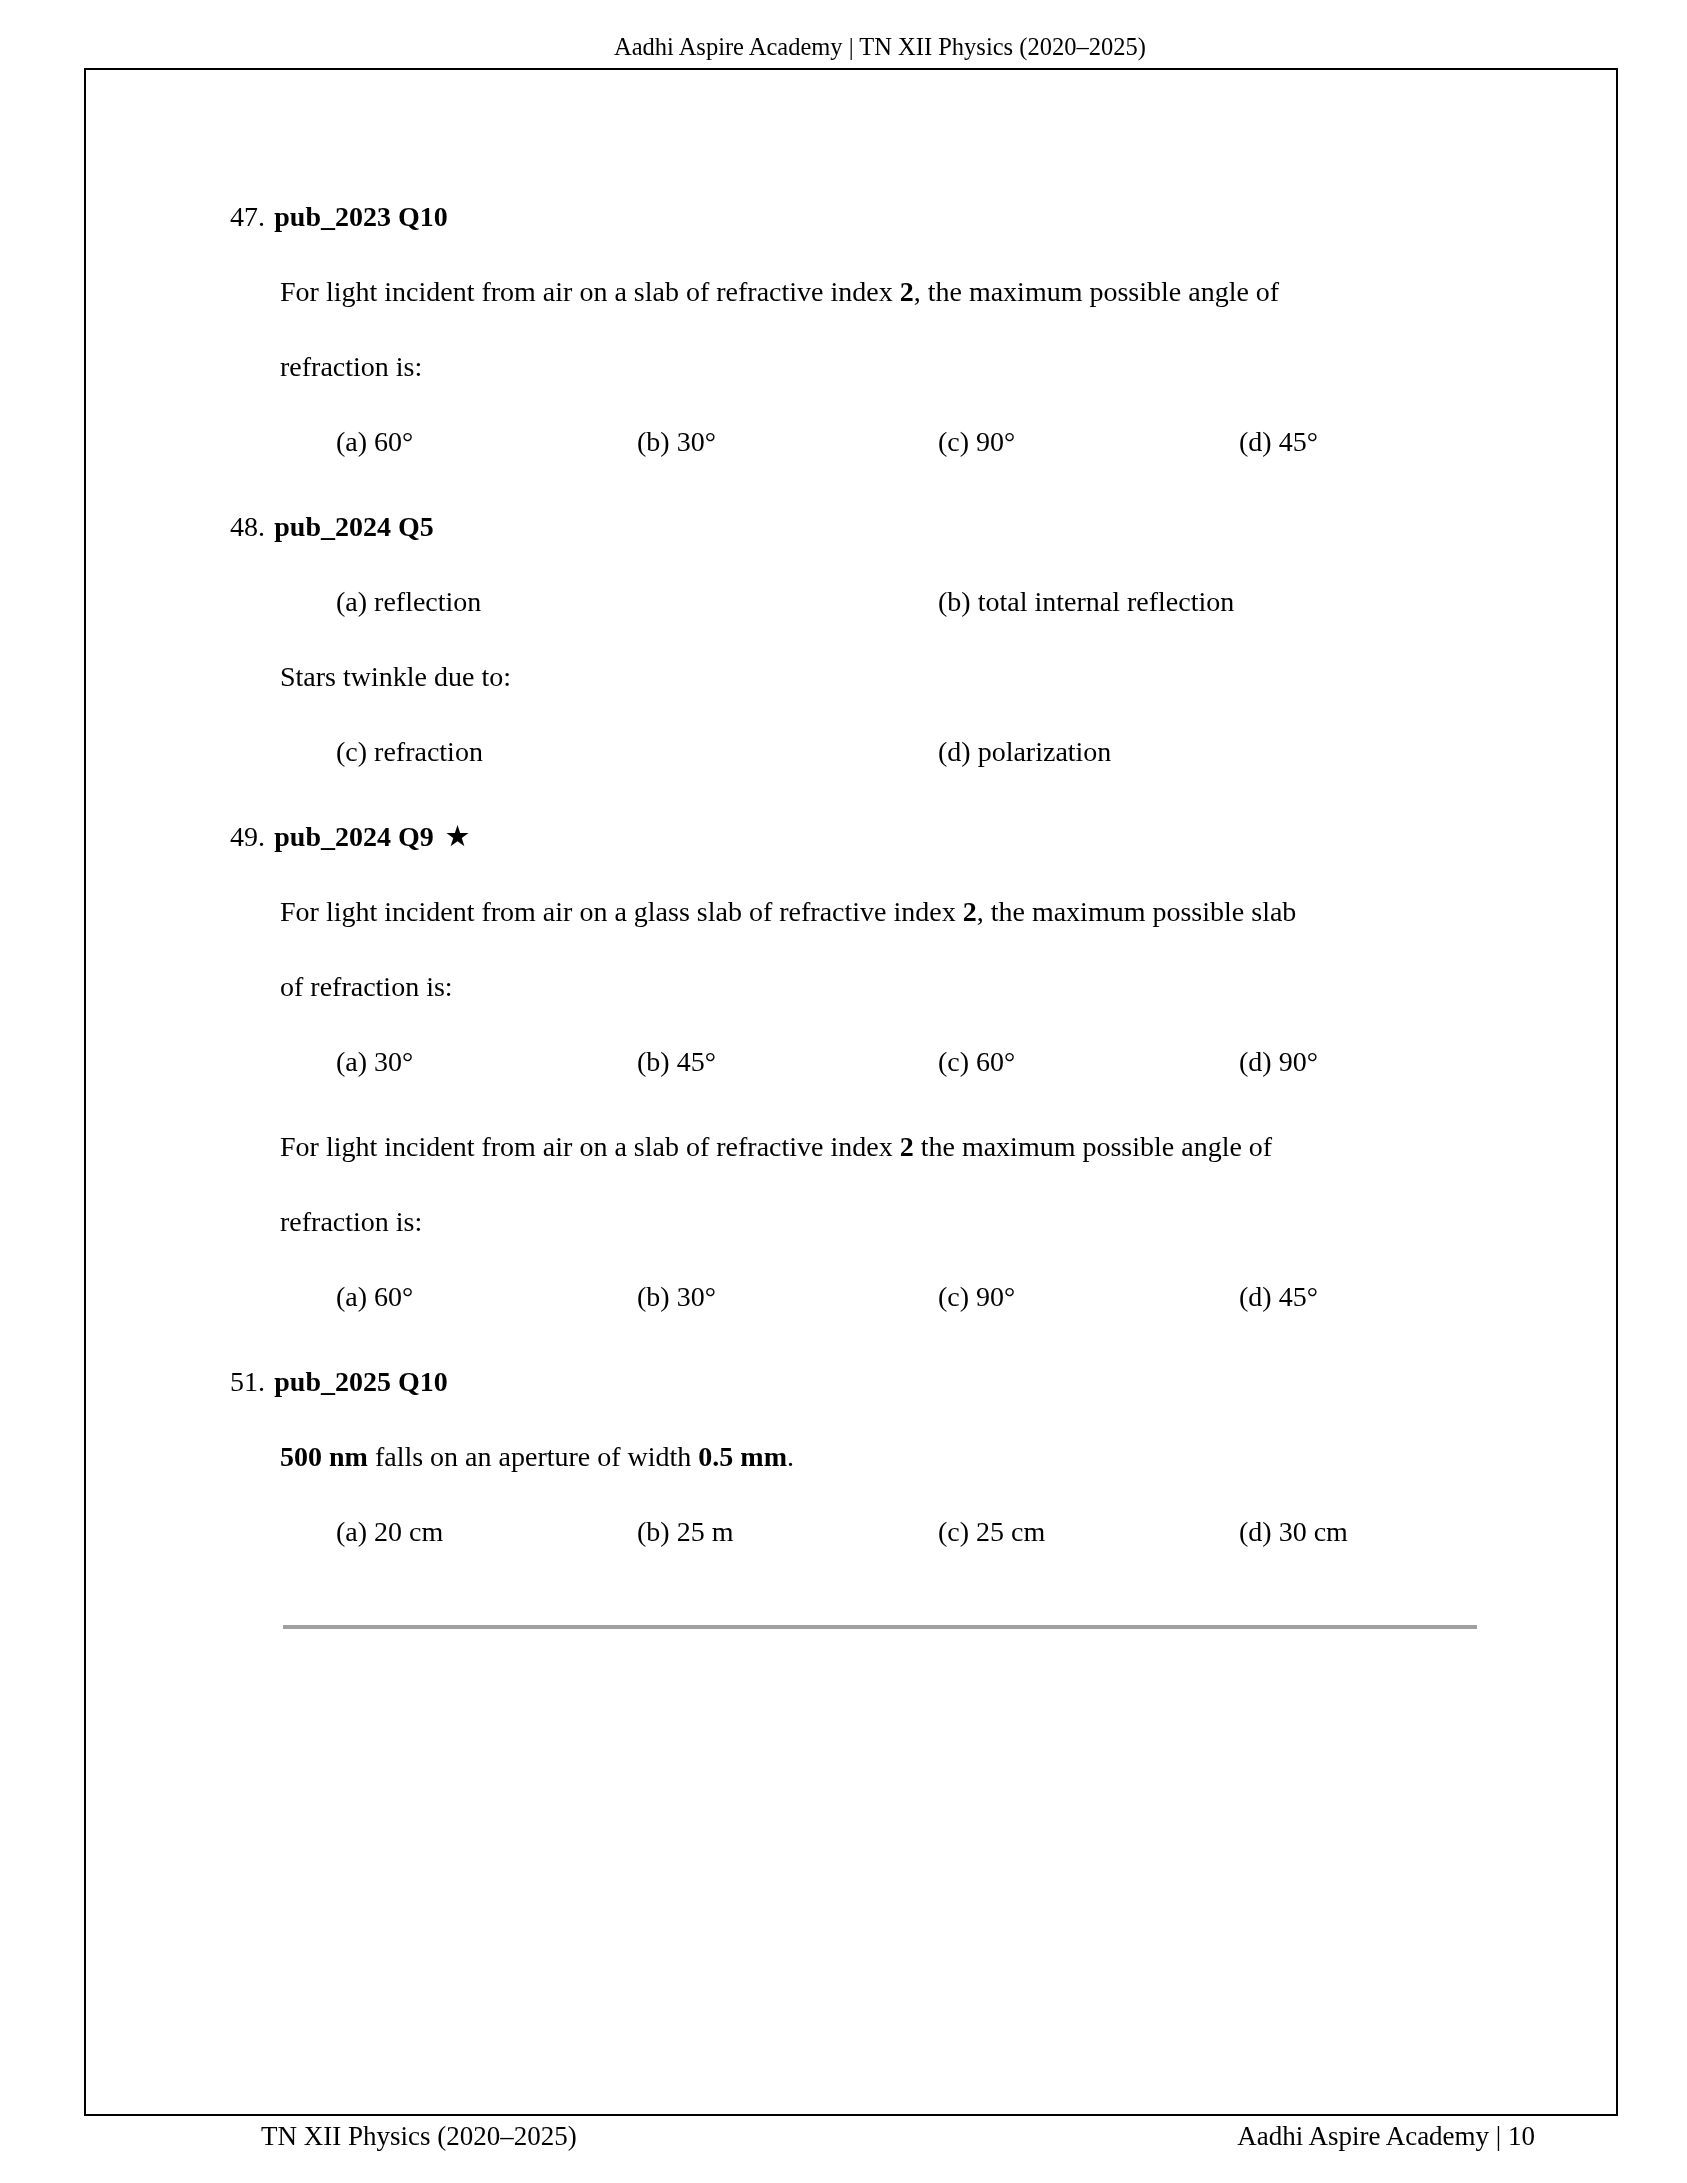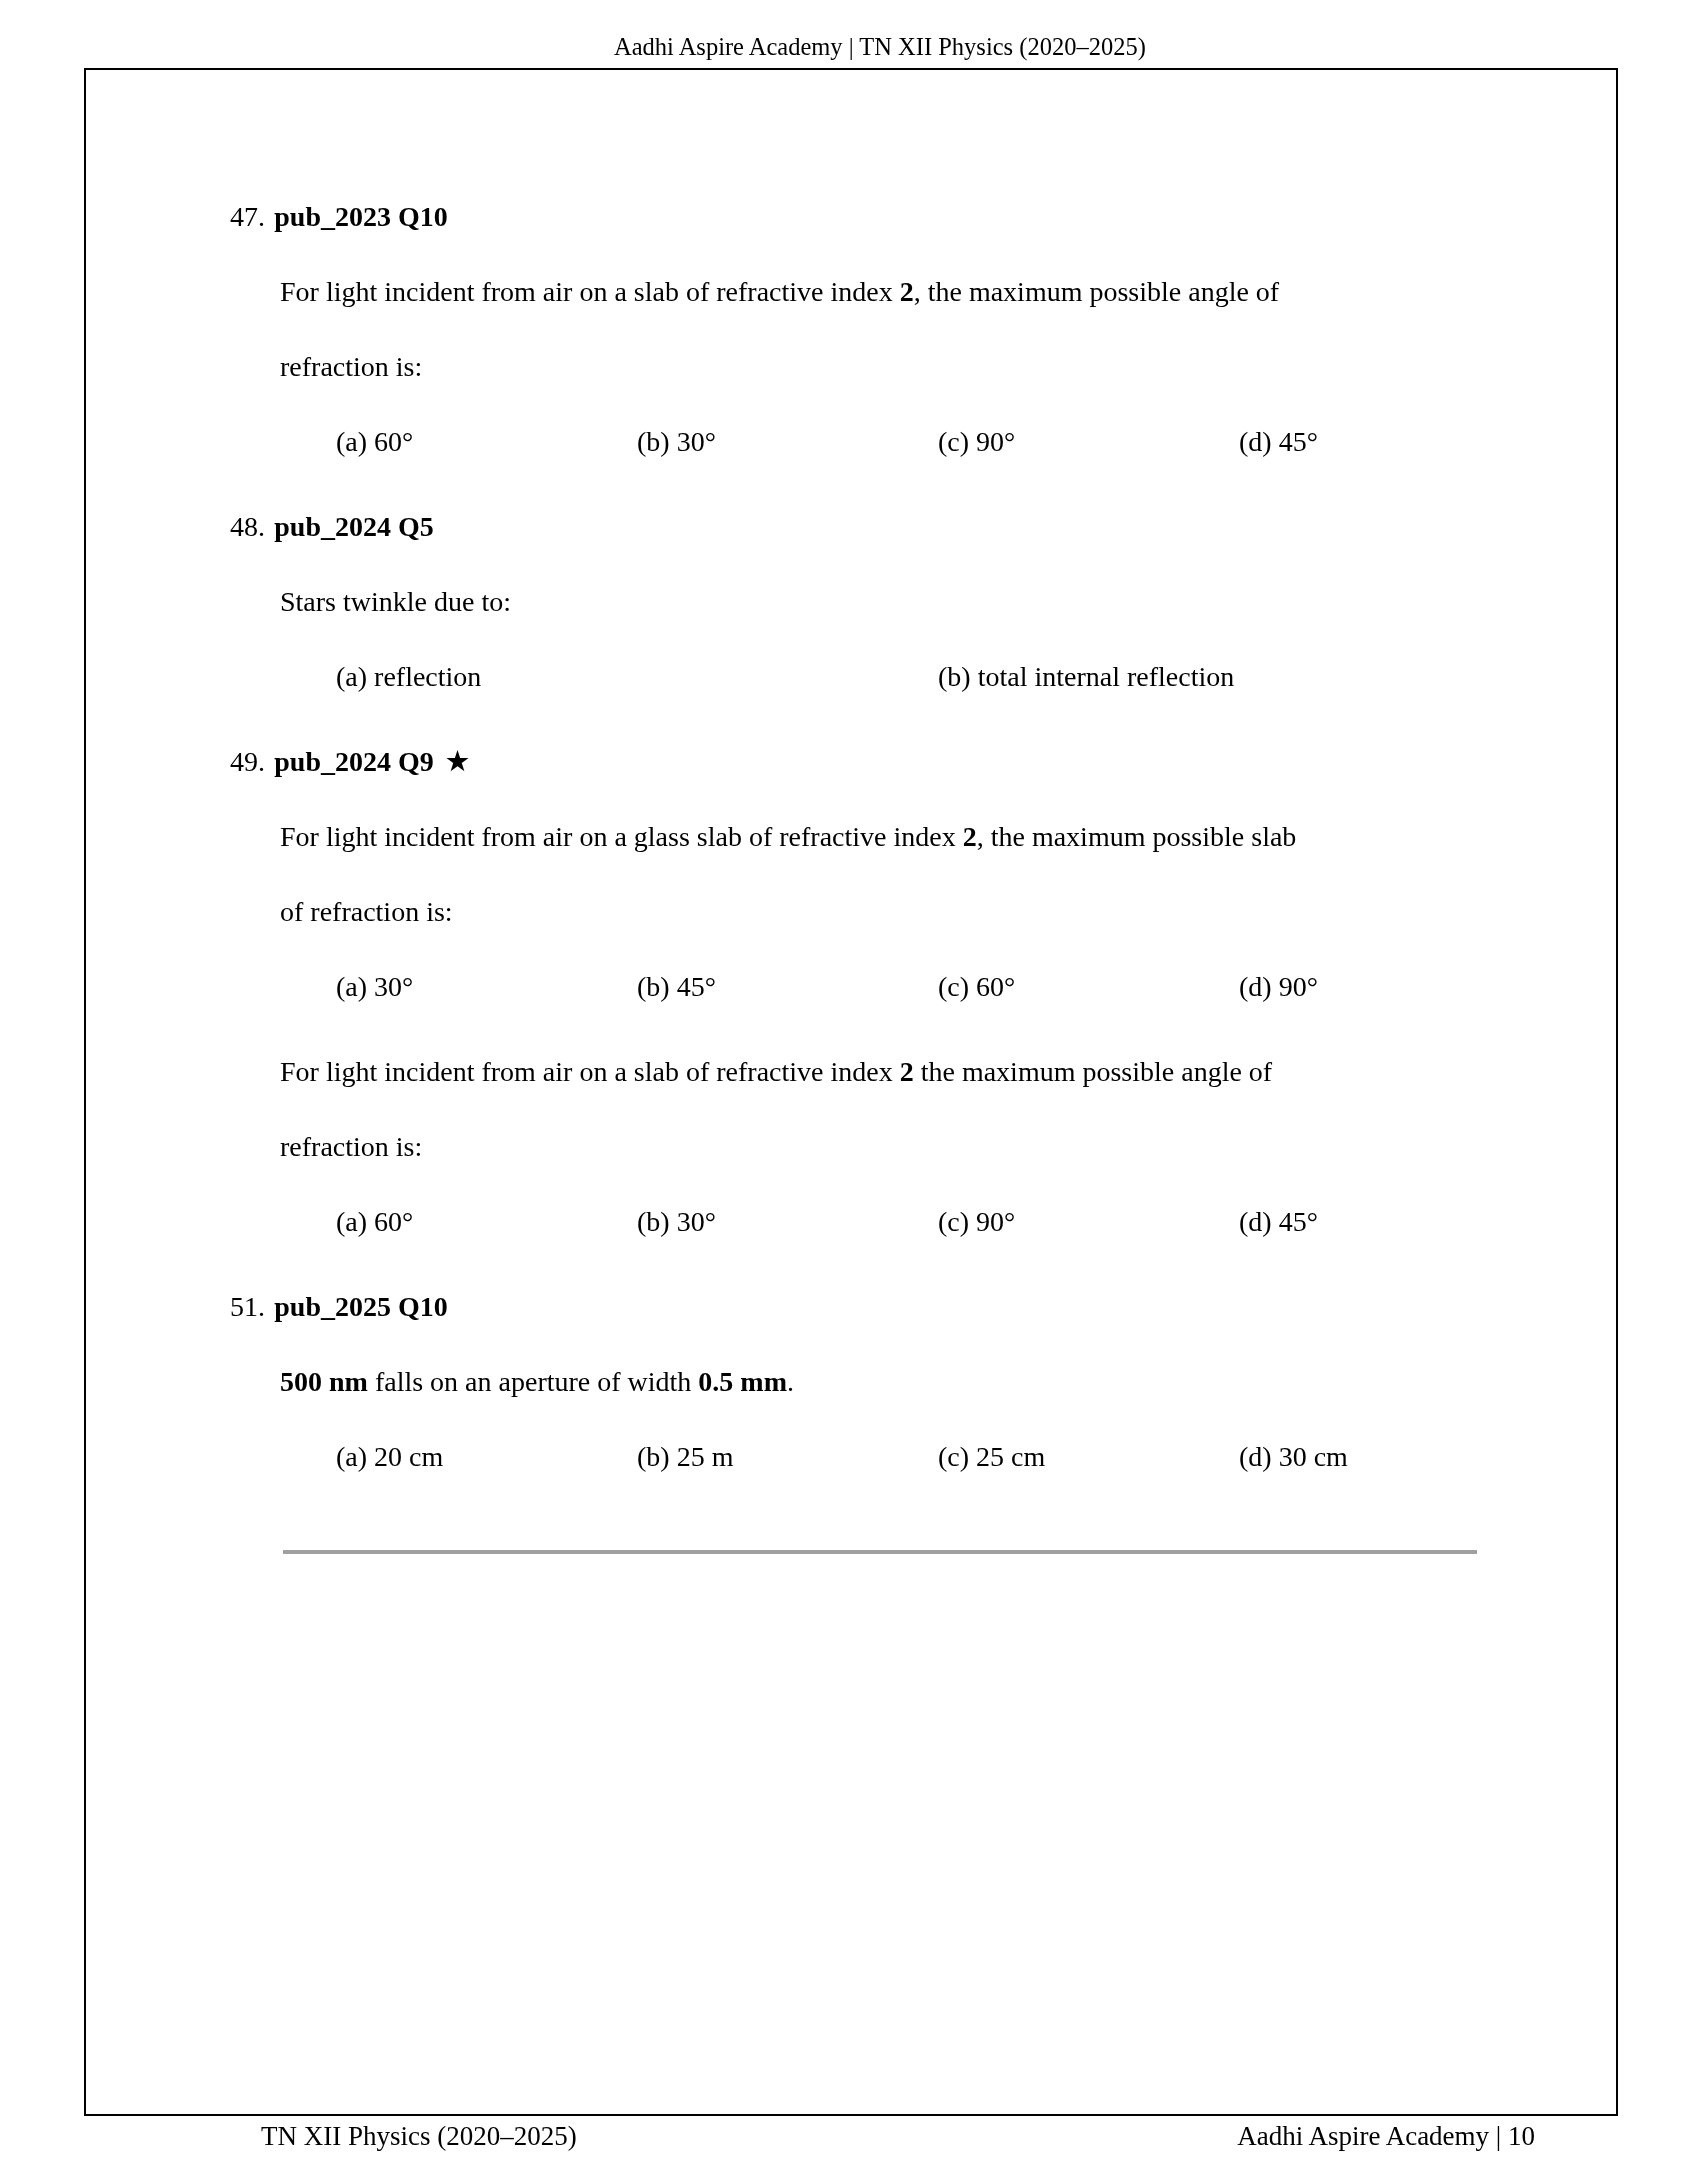--- a/index.html
+++ b/index.html
@@ -73,22 +73,23 @@
   <div class="content-box">
     <div class="questions" id="questions">
         <div class="question">
           <div class="line title-line"><span class="q-number">47.</span><span class="q-code">pub_2023 Q10</span></div>
           <div class="line body-line"><span class="seg">For light incident from air on a slab of refractive index </span><span class="seg bold">2</span><span class="seg">, the maximum possible angle of</span></div>
           <div class="line body-line"><span class="seg">refraction is:</span></div>
           <div class="line options-row four"><span class="option">(a) 60°</span><span class="option">(b) 30°</span><span class="option">(c) 90°</span><span class="option">(d) 45°</span></div>
         </div>
         <div class="question">
           <div class="line title-line"><span class="q-number">48.</span><span class="q-code">pub_2024 Q5</span></div>
+          <div class="line options-row two"><span class="option">(a) reflection</span><span class="option">(b) total internal reflection</span></div>
           <div class="line body-line"><span class="seg">Stars twinkle due to:</span></div>
-          <div class="line options-row two"><span class="option">(a) reflection</span><span class="option">(b) total internal reflection</span></div>
+          <div class="line options-row two"><span class="option">(c) refraction</span><span class="option">(d) polarization</span></div>
         </div>
         <div class="question">
           <div class="line title-line"><span class="q-number">49.</span><span class="q-code">pub_2024 Q9</span><span class="q-star">★</span></div>
           <div class="line body-line"><span class="seg">For light incident from air on a glass slab of refractive index </span><span class="seg bold">2</span><span class="seg">, the maximum possible slab</span></div>
           <div class="line body-line"><span class="seg">of refraction is:</span></div>
           <div class="line options-row four"><span class="option">(a) 30°</span><span class="option">(b) 45°</span><span class="option">(c) 60°</span><span class="option">(d) 90°</span></div>
         </div>
         <div class="question">
           <div class="line body-line"><span class="seg">For light incident from air on a slab of refractive index </span><span class="seg bold">2</span><span class="seg"> the maximum possible angle of</span></div>
           <div class="line body-line"><span class="seg">refraction is:</span></div>

